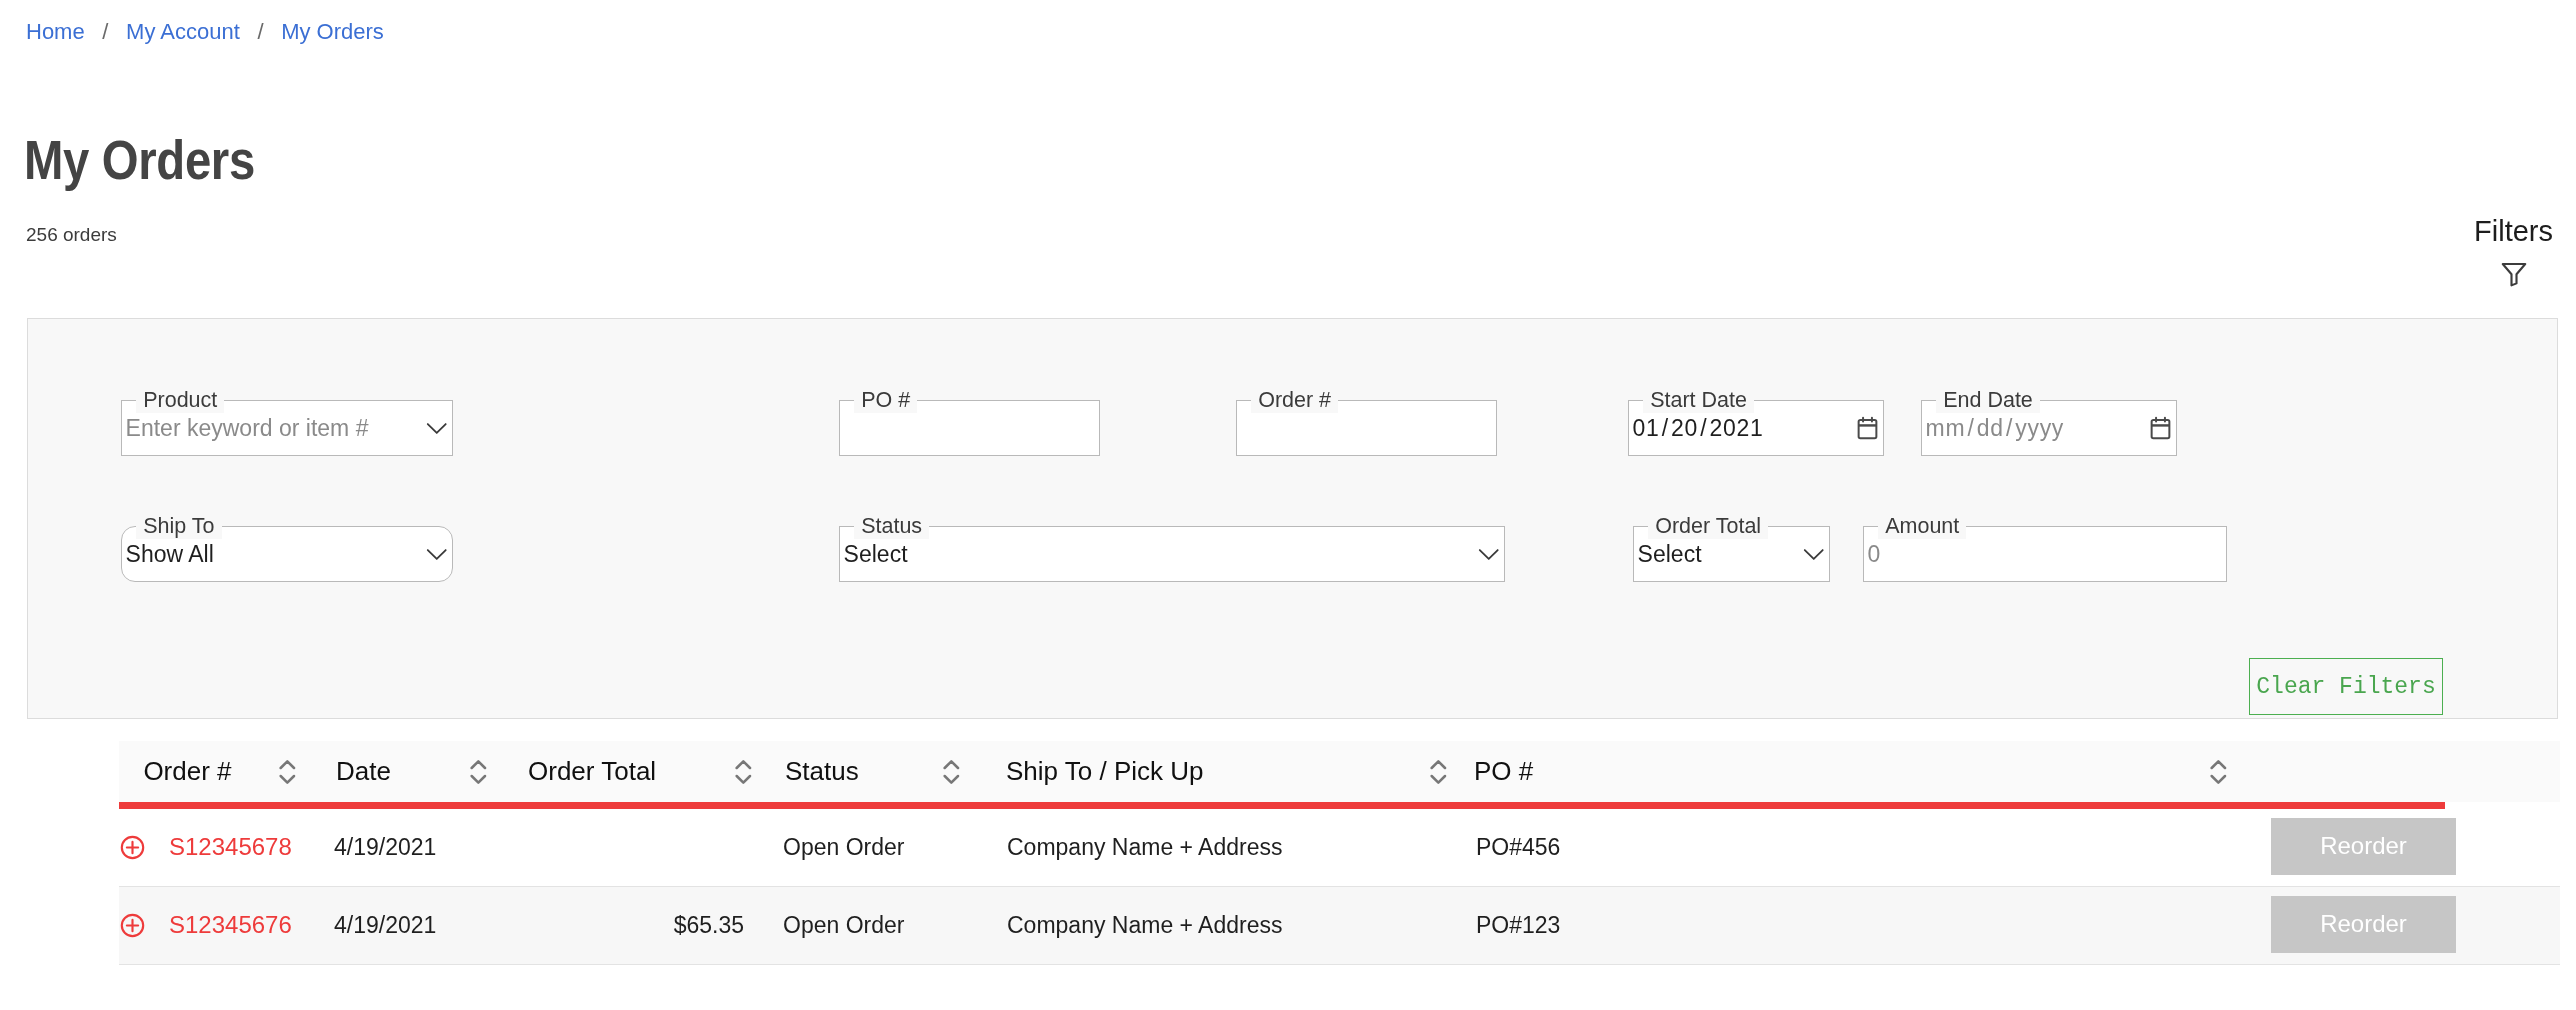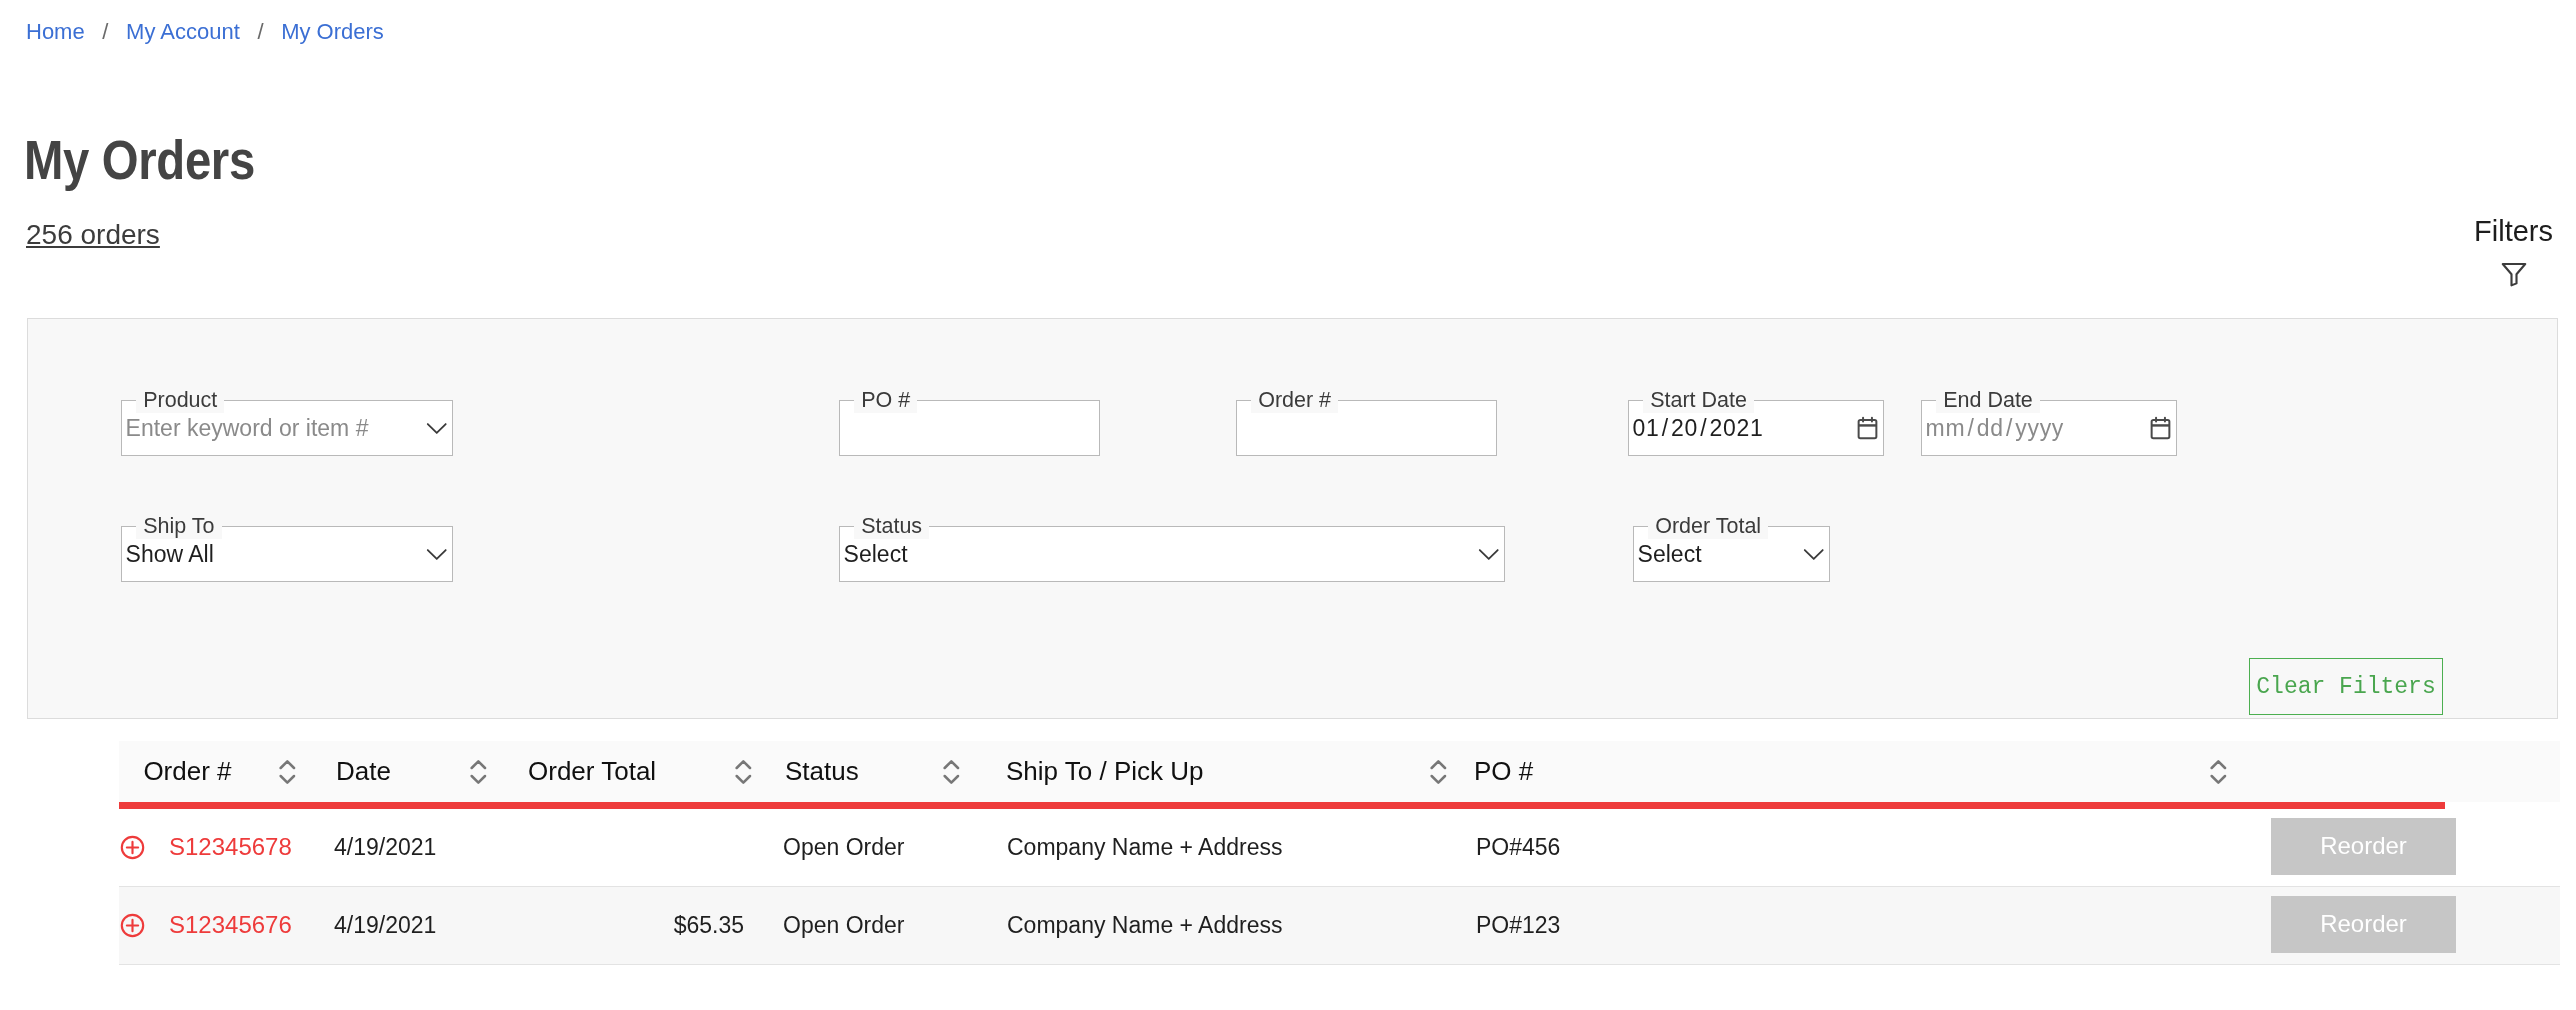--- a/index.html
+++ b/index.html
@@ -51,24 +51,23 @@
     transform: scaleX(0.86);
     transform-origin: left top;
     white-space: nowrap;
   }
 
   
   .orders-count {
     position: absolute;
     left: 26px;
     top: 223px;
-    font-size: 28px;
+    font-size: 19px;
     line-height: 24.4px;
     color: #3c3c3c;
-    text-decoration: underline;
   }
 
   
   .filters-toggle {
     position: absolute;
     right: 23px;
     top: 215px;
     display: flex;
     align-items: center;
     gap: 11.5px;
@@ -332,21 +331,21 @@
     <span class="cal-icon">
       <svg width="23" height="24.4" viewBox="0 0 20 22" fill="none" stroke="#4a4a4a" stroke-width="1.8">
         <rect x="2" y="3.5" width="16" height="16.5" rx="1.5"></rect>
         <path d="M2 8.5 H18" stroke-width="2.2"></path>
         <path d="M6 1.5 V5" stroke-linecap="round"></path>
         <path d="M14 1.5 V5" stroke-linecap="round"></path>
       </svg>
     </span>
   </div>
 
-  <div class="field select-like" style="left:93px; top:207px; width:332px;">
+  <div class="field select-like" style="left:93px; top:207px; width:332px;border-radius:14px;">
     <span class="legend">Ship To</span>
     <span class="value">Show All</span>
     <span class="chev">
       <svg width="21.5" height="13" viewBox="0 0 24 14" fill="none" stroke="#3a3a3a" stroke-width="2" stroke-linecap="round" stroke-linejoin="round">
           <path d="M2 2 L12 12 L22 2"></path>
         </svg>
     </span>
   </div>
 
   <div class="field select-like" style="left:811px; top:207px; width:666px;">
@@ -362,20 +361,24 @@
   <div class="field select-like" style="left:1605px; top:207px; width:197px;">
     <span class="legend">Order Total</span>
     <span class="value">Select</span>
     <span class="chev">
       <svg width="21.5" height="13" viewBox="0 0 24 14" fill="none" stroke="#3a3a3a" stroke-width="2" stroke-linecap="round" stroke-linejoin="round">
           <path d="M2 2 L12 12 L22 2"></path>
         </svg>
     </span>
   </div>
 
+  <div class="field" style="left:1835px; top:207px; width:364px;">
+    <span class="legend">Amount</span>
+    <span class="value placeholder">0</span>
+  </div>
 
 </div>
 
 <button class="clear-filters">Clear Filters</button>
 
 <div class="orders-table">
 
   <div class="thead">
     <div class="th" style="left:24.4px;">Order #</div>
     <div class="sort-ico" style="left:159px;">

